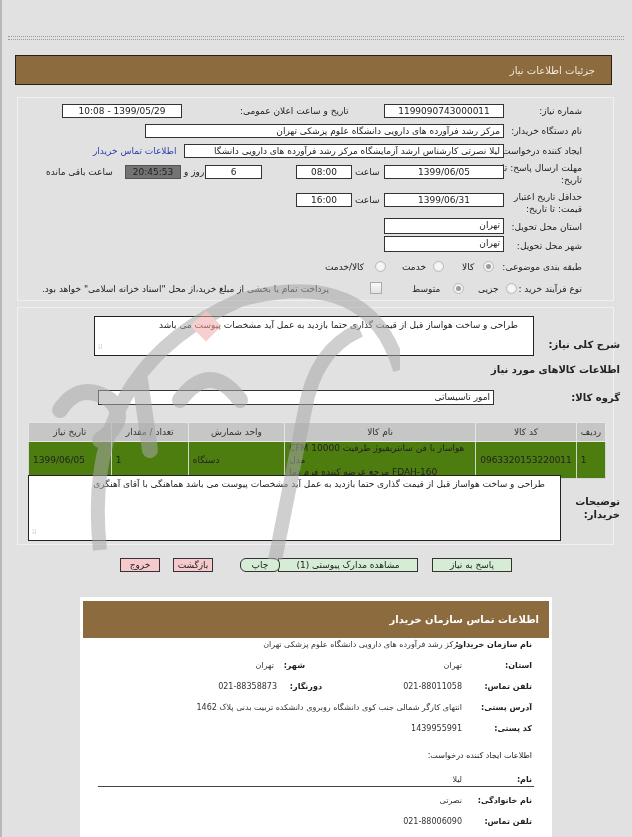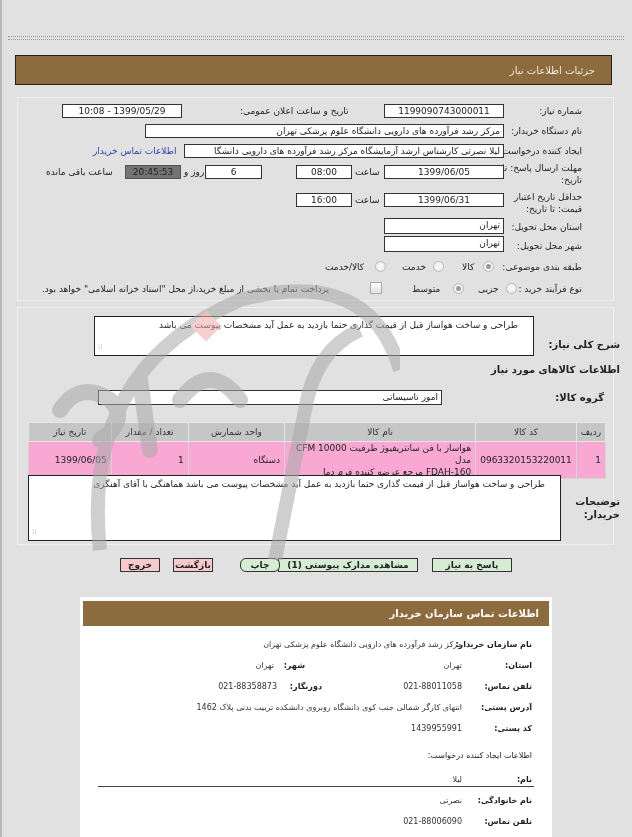--- a/index.html
+++ b/index.html
@@ -59,35 +59,35 @@
   .grip { position: absolute; left: 3px; bottom: 2px; color: #bbb; font-size: 7px; }
   table.items {
     position: absolute; left: 28px; top: 422px; width: 578px;
     border-collapse: collapse; font-size: 9px;
   }
   table.items th {
     background: #c6c6c6; color: #333; font-weight: normal; height: 19px;
     border: 1px solid #e6e6e6; padding: 0 4px;
   }
   table.items td {
-    background: #f9a8d4; border: 1px solid #d4d4d4; height: 36px;
-    text-align: right; padding: 0 4px; line-height: 12px;
+    background: #4d7c0f; border: 1px solid #d4d4d4; height: 36px;
+    text-align: left; padding: 0 4px; line-height: 12px;
   }
   .btn {
     position: absolute; top: 558px; height: 14px; border: 1px solid #333;
-    font-size: 9px; line-height: 12px; text-align: center; white-space: nowrap; font-weight: bold;
+    font-size: 9px; line-height: 12px; text-align: center; white-space: nowrap;
   }
   .btn.green { background: #d7ecd4; }
   .btn.pink { background: #f6c9cc; }
   .card {
     position: absolute; left: 80px; top: 597px; width: 472px; height: 240px;
     background: #fff;
   }
   .card-head {
-    position: absolute; left: 3px; right: 3px; top: 4px; height: 25px;
+    position: absolute; left: 3px; right: 3px; top: 4px; height: 37px;
     background: #8c6b3f; color: #fff; font-weight: bold; font-size: 10px;
     padding-right: 10px; display: flex; align-items: center;
   }
   .c-lbl { position: absolute; font-size: 8px; font-weight: bold; color: #222; white-space: nowrap; }
   .c-val { position: absolute; font-size: 8px; color: #333; white-space: nowrap; }
   .c-hr { position: absolute; left: 18px; right: 18px; top: 189px; height: 1px; background: #444; }
   .watermark {
     position: absolute; left: 40px; top: 260px; width: 360px; height: 300px;
     pointer-events: none; opacity: 0.55;
   }
@@ -156,22 +156,22 @@
 <div class="panel panel2"></div>
 
 <span class="lbl bold" style="right:12px; top:339px;">شرح کلی نیاز:</span>
 <div class="textarea" style="left:94px; top:316px; width:440px; height:40px;">
   <div>طراحی و ساخت هواساز قبل از قیمت گذاری حتما بازدید به عمل آید مشخصات پیوست می باشد</div>
   <span class="grip">⁞⁞</span>
 </div>
 
 <span class="lbl bold" style="right:12px; top:364px;">اطلاعات کالاهای مورد نیاز</span>
 
-<span class="lbl bold" style="right:28px; top:392px;">گروه کالا:</span>
-<div class="box right" style="left:98px; top:390px; width:344px; height:15px;text-align:right;">امور تاسیساتی</div>
+<span class="lbl bold" style="right:12px; top:392px;">گروه کالا:</span>
+<div class="box right" style="left:98px; top:390px; width:396px; height:15px;text-align:right;">امور تاسیساتی</div>
 
 <table class="items">
   <thead>
     <tr>
       <th style="width:22px;">ردیف</th>
       <th style="width:80px;">کد کالا</th>
       <th style="width:200px;">نام کالا</th>
       <th style="width:100px;">واحد شمارش</th>
       <th style="width:80px;">تعداد / مقدار</th>
       <th style="width:84px;">تاریخ نیاز</th>

